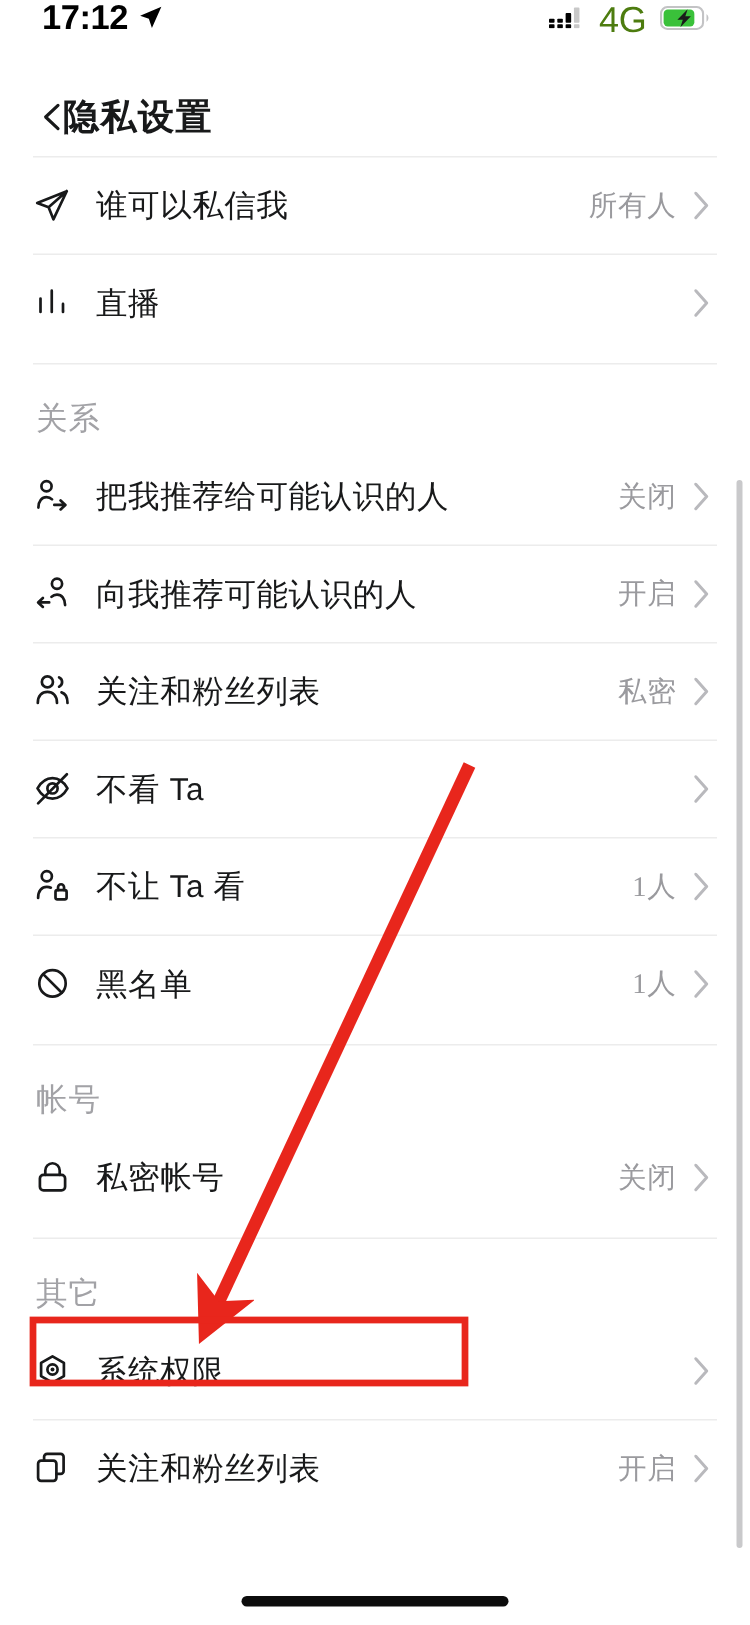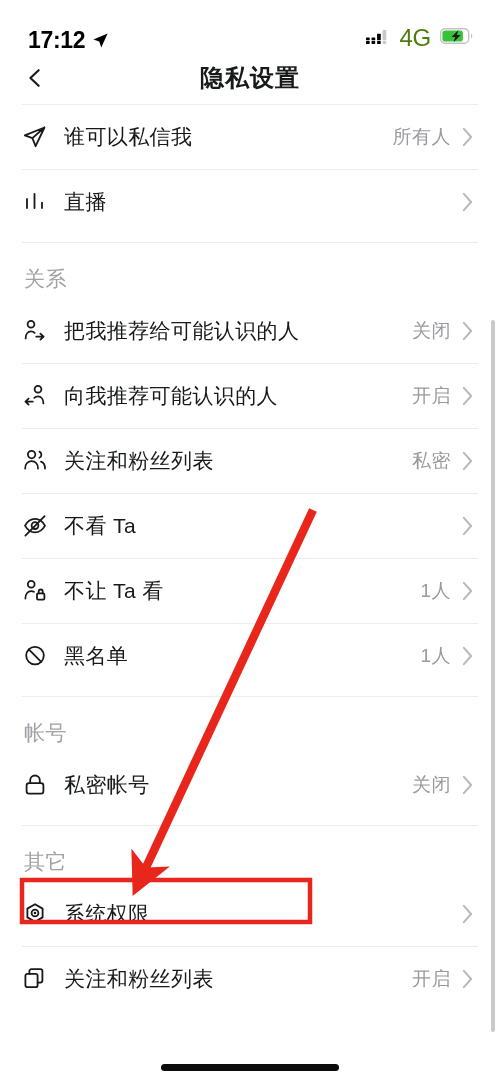--- a/index.html
+++ b/index.html
@@ -12,21 +12,21 @@
   .phone {
     position: relative;
     width: 500px; height: 1083px;
     background: #ffffff;
   }
 
   
   .statusbar {
     position: relative;
     height: 52px;
-    display: flex; align-items: flex-end;
+    display: flex; align-items: flex-start;
     justify-content: space-between;
     padding: 0 26px 0 28px;
   }
   .sb-left { display: flex; align-items: center; gap: 7px; }
   .sb-time {
     font-size: 23px; font-weight: bold; color: #000;
     letter-spacing: -0.3px; line-height: 1;
   }
   .sb-loc { width: 17px; height: 17px; display: block; }
   .sb-right { display: flex; align-items: center; gap: 9px; }
@@ -40,23 +40,24 @@
     height: 52px;
     display: flex; align-items: center;
   }
   .nav-back {
     position: absolute; left: 18px; top: 50%;
     transform: translateY(-50%);
     width: 34px; height: 34px;
     display: flex; align-items: center; justify-content: center;
   }
   .nav-title {
-    width: 100%; text-align: center;
+    width: 100%; 
     font-size: 24px; font-weight: bold; color: #18191a;
     letter-spacing: 1px;
+    padding-left: 42px;
   }
 
   
   .list { position: relative; }
 
   .row {
     position: relative;
     height: 64px;
     display: flex; align-items: center;
     padding: 0 26px 0 22px;
@@ -70,21 +71,21 @@
     font-size: 21px; color: #18191a;
     letter-spacing: 0.4px;
     white-space: nowrap;
   }
   .row-right {
     margin-left: auto;
     display: flex; align-items: center; gap: 10px;
   }
   .row-value {
     font-size: 19px; color: #9a9a9e;
-    letter-spacing: 0.5px; white-space: nowrap;
+    letter-spacing: 0.5px; white-space: nowrap; font-family: Liberation Serif, serif;
   }
   .chev { width: 13px; height: 20px; display: block; flex: 0 0 13px; }
 
   .sep {
     height: 1px; background: #ececec;
     margin: 0 22px 0 22px;
   }
   .gap-sep {
     height: 1px; background: #ececec;
     margin: 8px 22px 0 22px;

